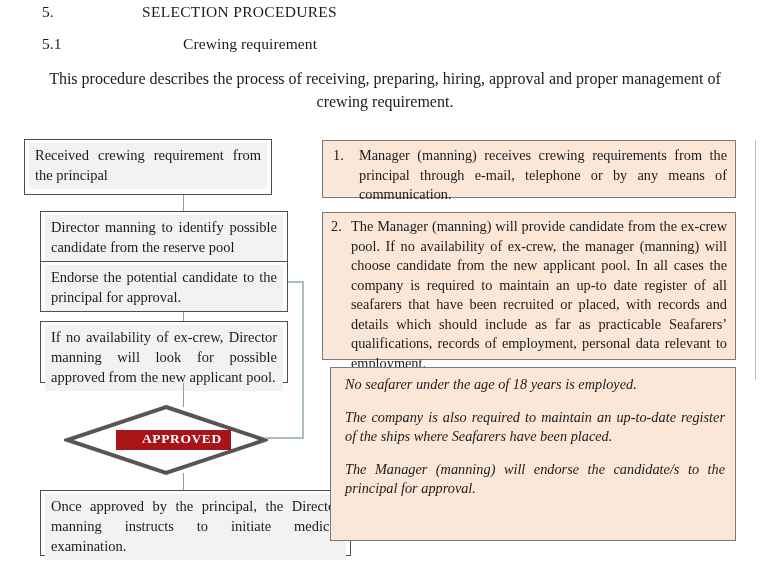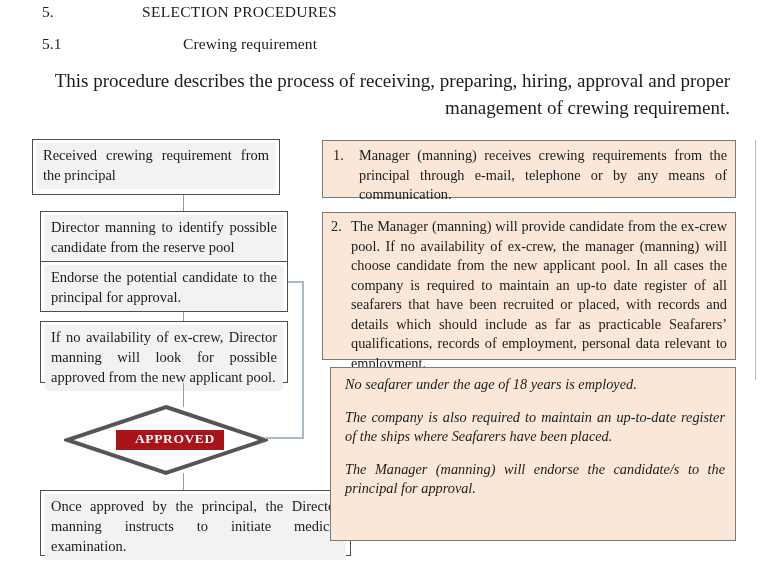--- a/index.html
+++ b/index.html
@@ -39,44 +39,44 @@
   #sec-51 { left: 42px; top: 35px; gap: 41px; }
   #sec-5 .title {
     letter-spacing: 0.3px;
   }
 
   #intro-para {
     position: absolute;
     left: 40px;
     top: 68px;
     width: 690px;
-    font-size: 19px;
+    font-size: 16px;
     line-height: 1.42;
-    text-align: right;
+    text-align: center;
     font-family: Liberation Serif, serif;
   }
 
   
   .flow-box {
     position: absolute;
     box-sizing: border-box;
     border: 1px solid #4f4f4f;
     background: #ffffff;
     padding: 3px 4px 3px 4px;
   }
   .flow-box .inner {
     background: #f2f2f2;
     padding: 2px 6px 4px 6px;
     font-size: 14.5px;
     line-height: 1.38;
     text-align: justify;
     text-justify: inter-word;
   }
 
-  #lbox1 { left: 32px; top: 139px;  width: 248px; height: 56px; }
+  #lbox1 { left: 24px; top: 139px;  width: 248px; height: 56px; }
   #lbox2 { left: 40px; top: 211px;  width: 248px; height: 51px; }
   #lbox3 { left: 40px; top: 261px;  width: 248px; height: 51px; }
   #lbox4 { left: 40px; top: 321px;  width: 248px; height: 62px; }
   #lbox5 { left: 40px; top: 490px;  width: 311px; height: 66px; }
 
   
   .vconn {
     position: absolute;
     width: 1px;
     background: #9a9a9a;
@@ -98,21 +98,21 @@
   #approved-badge {
     position: absolute;
     left: 52px;
     top: 26px;
     background: #a81418;
     color: #ffffff;
     font-family: "Liberation Serif", "DejaVu Serif", serif;
     font-weight: bold;
     font-size: 13.5px;
     letter-spacing: 0.6px;
-    padding: 2px 9px 3px 19px;
+    padding: 2px 9px 3px 26px;
     line-height: 1.1;
   }
 
   
   .note-panel {
     position: absolute;
     box-sizing: border-box;
     border: 1px solid #7a7a7a;
     background: #fbe7d8;
     font-size: 14.3px;

